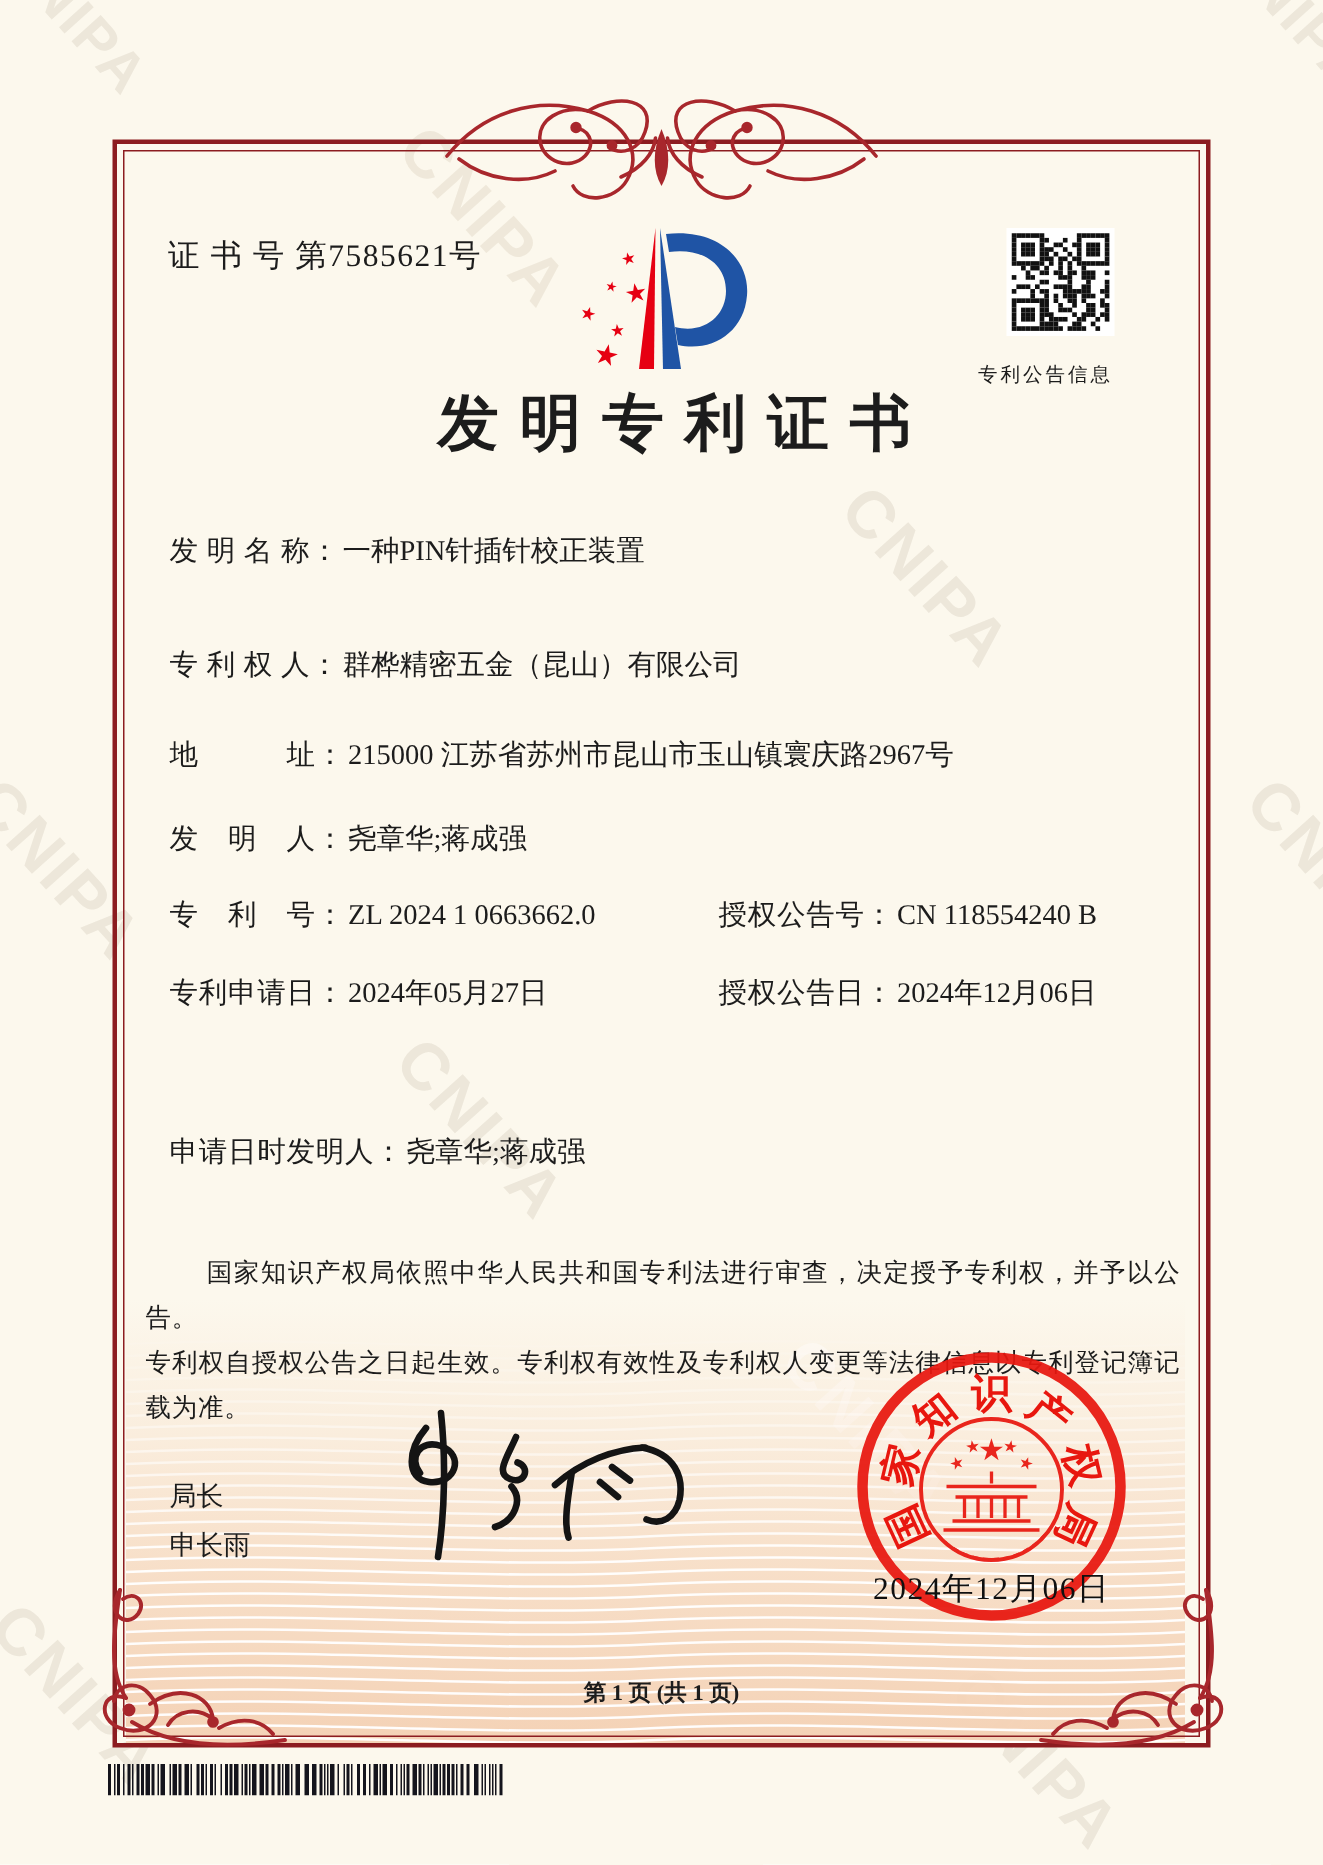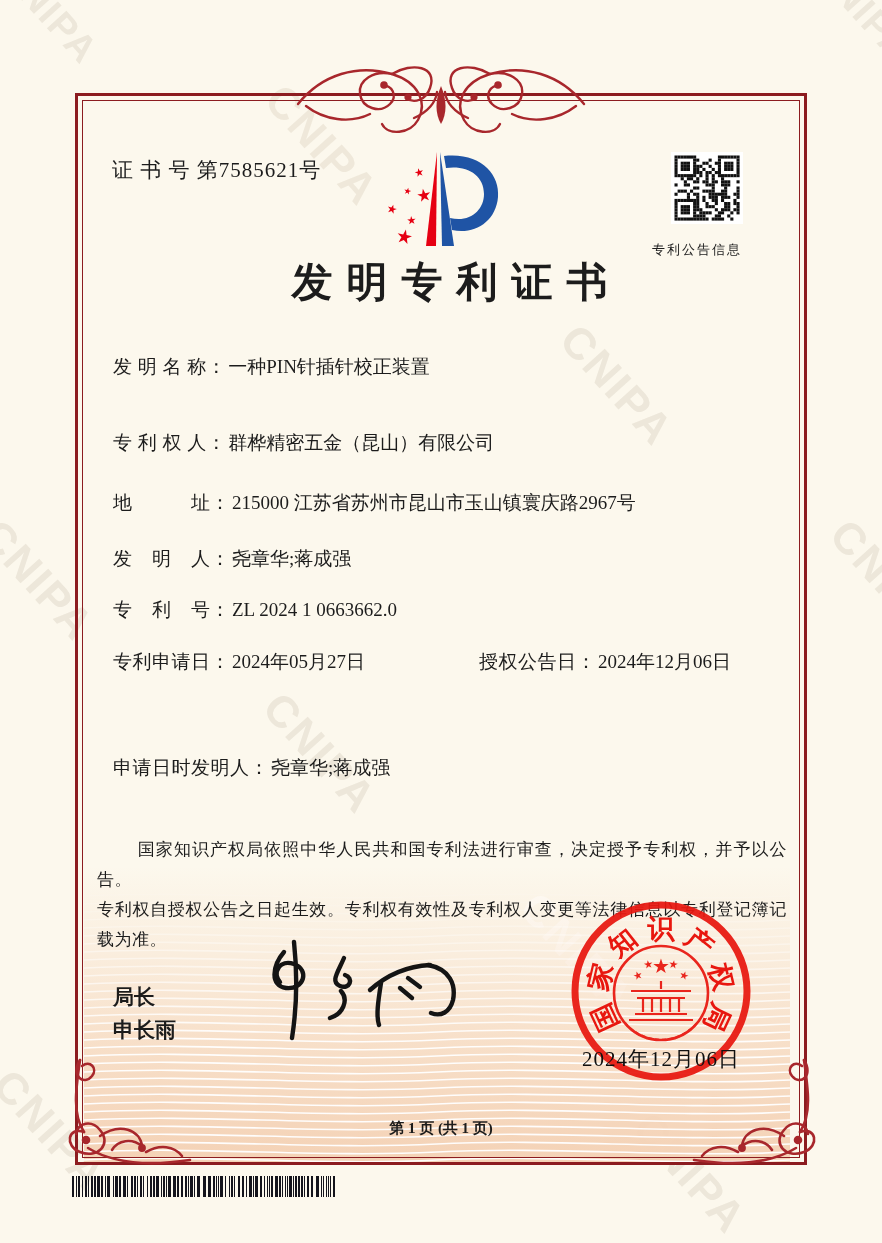--- a/index.html
+++ b/index.html
@@ -40,21 +40,21 @@
   .row .val{margin-left:2px;}
   .r1{top:354px}.r2{top:430px}.r3{top:490px}.r4{top:546px}
   .r5a{top:597px}.r5b{top:597px;left:479px}
   .r6a{top:649px}.r6b{top:649px;left:479px}
   .r7{top:700px}.r8{top:755px}
   
   .statement{position:absolute;left:97px;top:836px;width:690px;font-size:17px;line-height:30px;
              text-align:justify;letter-spacing:.5px;font-family:Liberation Mono, monospace;}
   .statement .l1{text-indent:2.4em;}
   
-  .signer{position:absolute;left:113px;top:981px;font-size:21px;line-height:33px;font-weight:bold;}
+  .signer{position:absolute;left:113px;top:981px;font-size:18px;line-height:33px;}
   .signature{position:absolute;left:222px;top:928px;}
   
   .seal{position:absolute;left:565px;top:895px;width:192px;height:192px;}
   .seal svg{position:absolute;left:0;top:0;}
   .seal-text{position:absolute;left:0;top:0;width:192px;height:192px;}
   .seal-text span{position:absolute;left:50%;top:50%;font-size:27px;font-weight:bold;color:#e8170f;
                   transform-origin:0 0;}
   .seal-date{position:absolute;left:0;top:150px;width:192px;text-align:center;font-size:21px;
              color:#101010;letter-spacing:1px;font-weight:500;}
   
@@ -429,20 +429,23 @@
   </div>
   <div class="row r3">
     <span class="lbl">地　　　址：</span><span class="val">215000 江苏省苏州市昆山市玉山镇寰庆路2967号</span>
   </div>
   <div class="row r4">
     <span class="lbl">发　明　人：</span><span class="val">尧章华;蒋成强</span>
   </div>
   <div class="row r5a">
     <span class="lbl">专　利　号：</span><span class="val">ZL 2024 1 0663662.0</span>
   </div>
+  <div class="row r5b">
+    <span class="lbl">授权公告号：</span><span class="val">CN 118554240 B</span>
+  </div>
   <div class="row r6a">
     <span class="lbl">专利申请日：</span><span class="val">2024年05月27日</span>
   </div>
   <div class="row r6b">
     <span class="lbl">授权公告日：</span><span class="val">2024年12月06日</span>
   </div>
   <div class="row r8">
     <span class="lbl">申请日时发明人：</span><span class="val">尧章华;蒋成强</span>
   </div>
 

